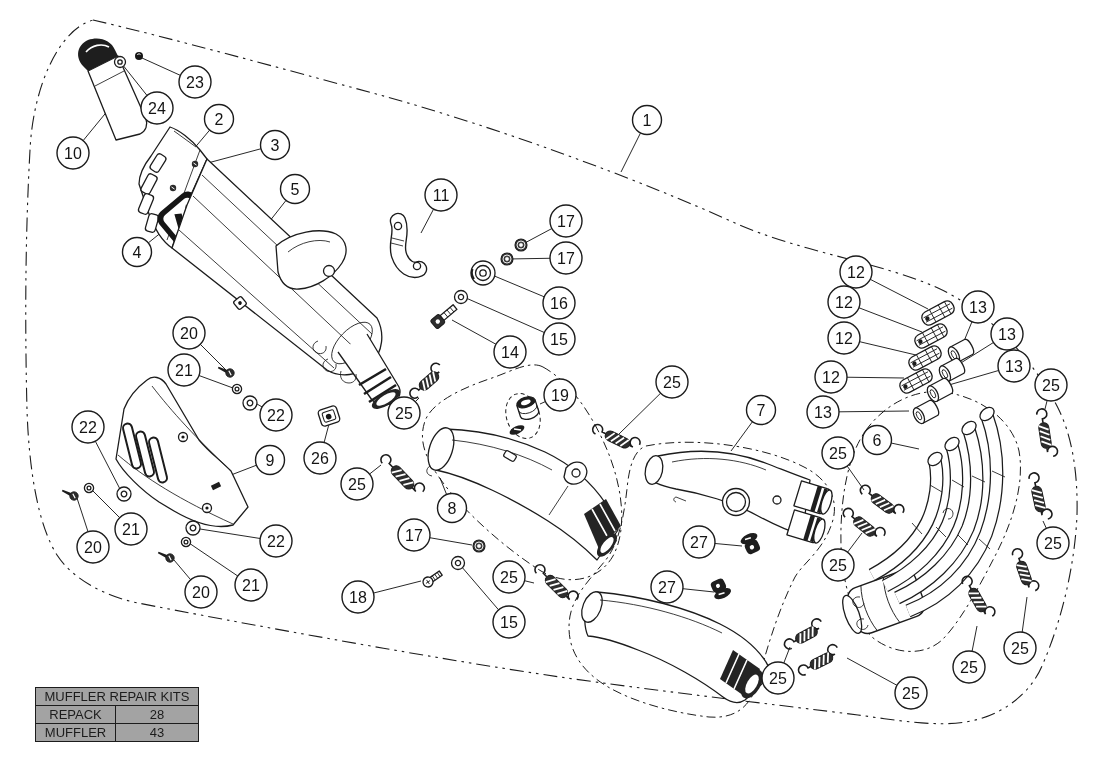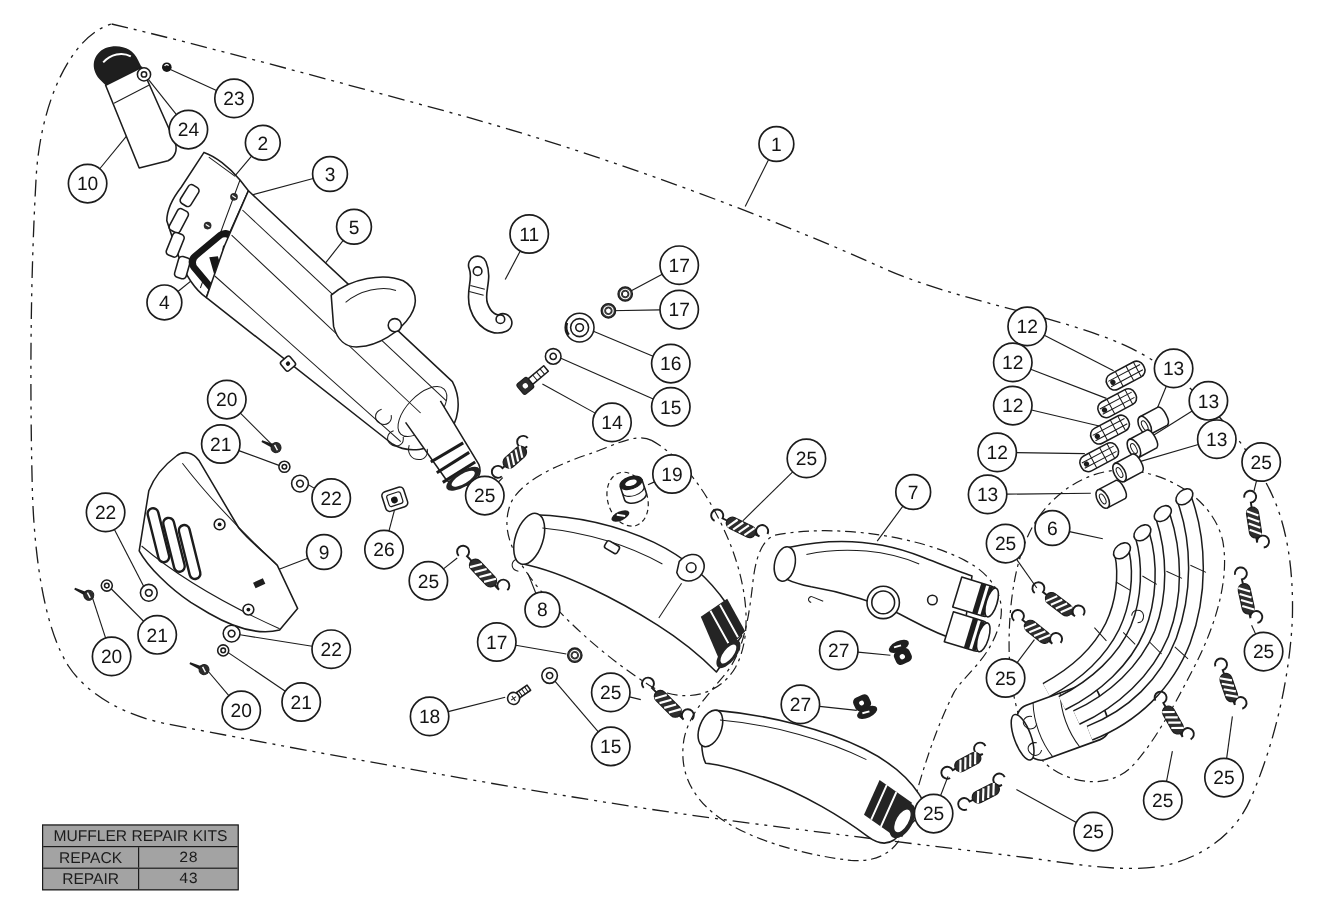--- a/index.html
+++ b/index.html
@@ -18,21 +18,21 @@
   .callout-num { font:16px "Liberation Sans", sans-serif; fill:#141414; text-anchor:middle; }
   .strapOut { fill:none; stroke:#1c1c1c; stroke-width:16.5; stroke-linecap:round; }
   .strapIn  { fill:none; stroke:#fff;    stroke-width:13.8; stroke-linecap:round; }
   .kit-table { position:absolute; left:35px; top:687px; width:162px; border:1.5px solid #1c1c1c;
                font-size:13px; color:#1c1c1c; background:#a3a3a3; }
   .kt-title { height:17px; line-height:17px; text-align:center; border-bottom:1.5px solid #1c1c1c; }
   .kt-row { display:flex; height:17px; line-height:17px; }
   .kt-row + .kt-row { border-top:1.5px solid #1c1c1c; }
   .kt-cell { text-align:center; }
   .kt-label { width:79px; border-right:1.5px solid #1c1c1c; }
-  .kt-value { flex:1;font-family:Liberation Mono, monospace; }
+  .kt-value { flex:1; }
 </style>
 </head>
 <body>
 
 <div id="stage">
 <svg id="art" width="1111" height="765" viewBox="0 0 1111 765" xmlns="http://www.w3.org/2000/svg">
 
   <path class="dash-outer" d="M 93,20
     C 170,38 280,68 380,95 C 500,128 640,180 735,223 C 800,252 880,262 938,288
     C 990,312 1035,362 1058,408 C 1072,436 1078,472 1077,515 C 1075,562 1063,618 1042,666
@@ -781,17 +781,17 @@
       </g>
 </svg>
 
 <div class="kit-table">
   <div class="kt-title">MUFFLER REPAIR KITS</div>
   <div class="kt-row">
     <div class="kt-cell kt-label">REPACK</div>
     <div class="kt-cell kt-value">28</div>
   </div>
   <div class="kt-row">
-    <div class="kt-cell kt-label">REPAIR</div>
+    <div class="kt-cell kt-label">MUFFLER</div>
     <div class="kt-cell kt-value">43</div>
   </div>
 </div>
 </div>
 
 </body></html>

